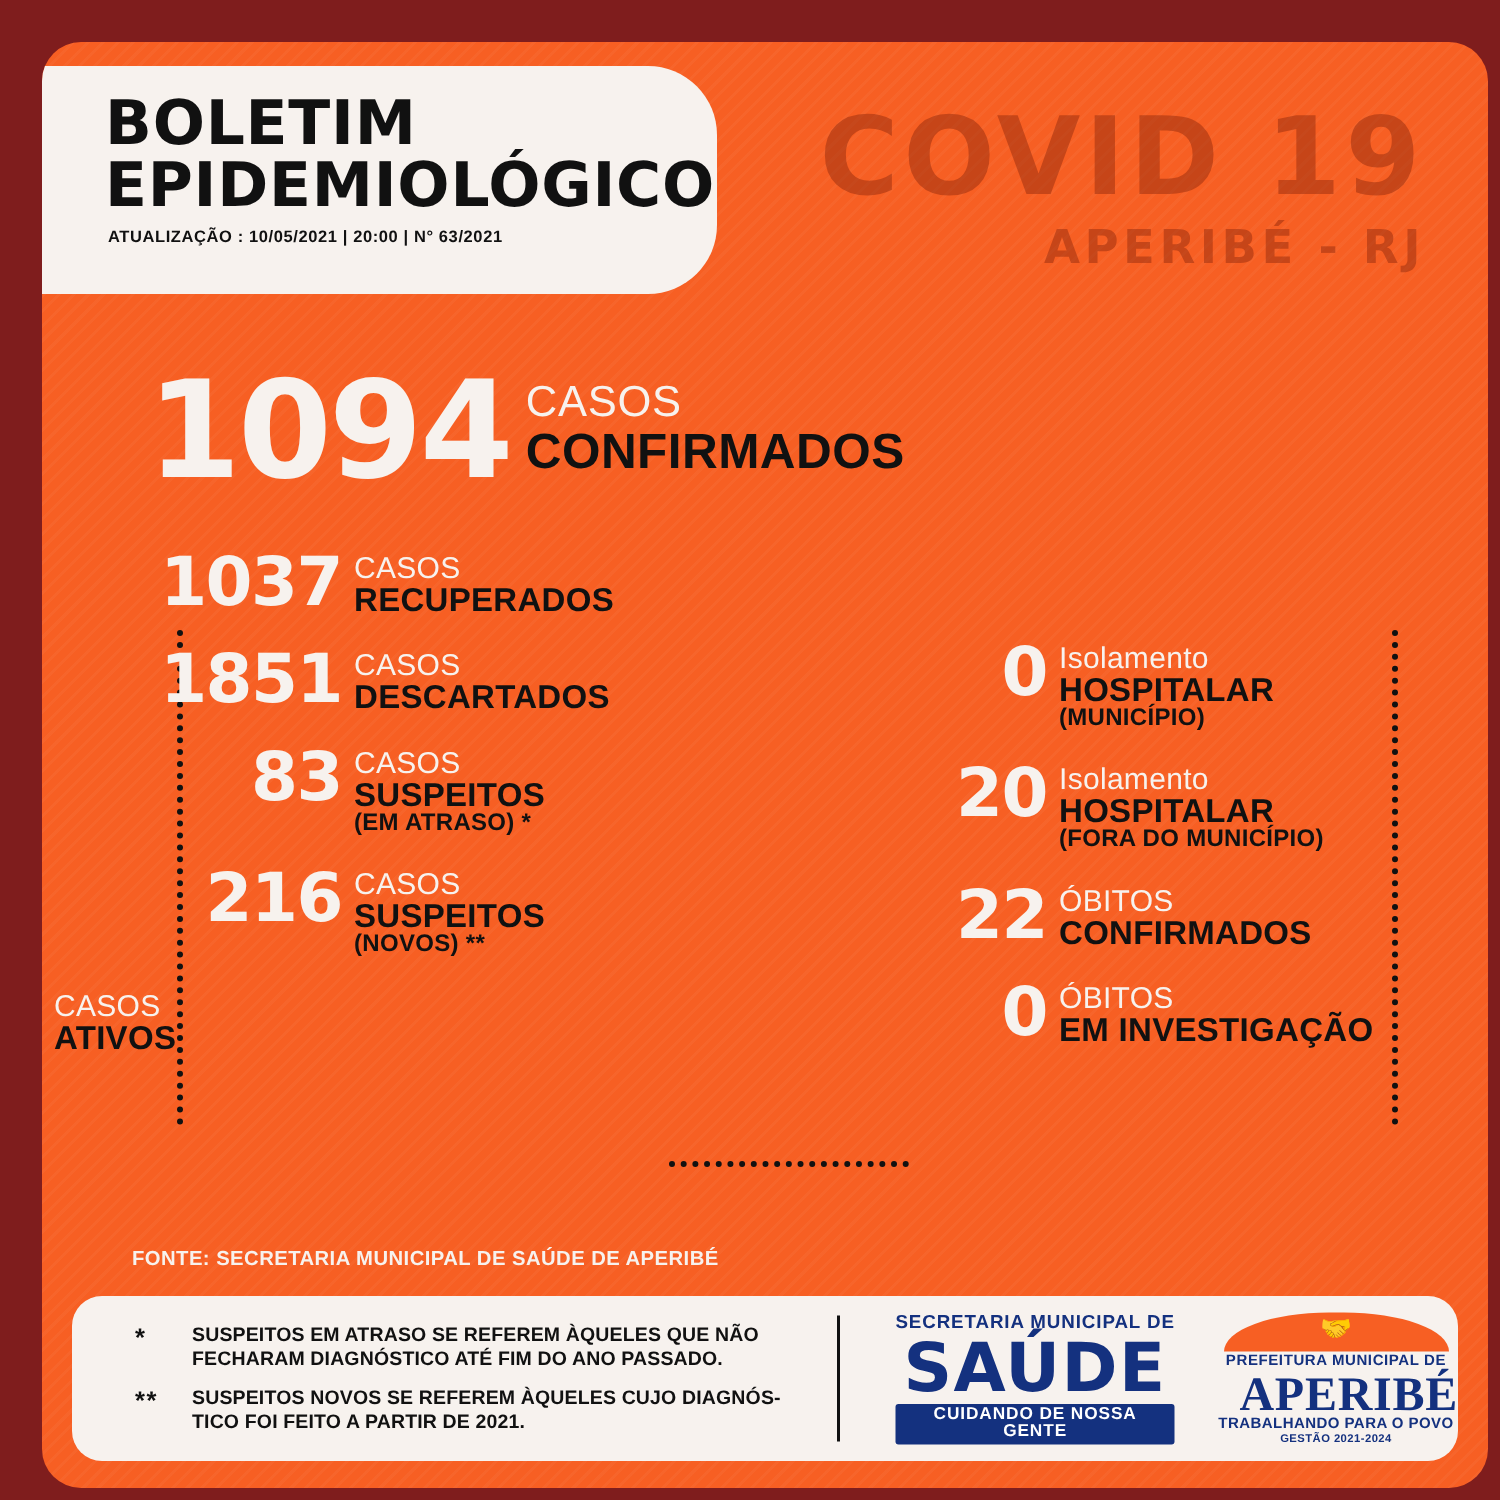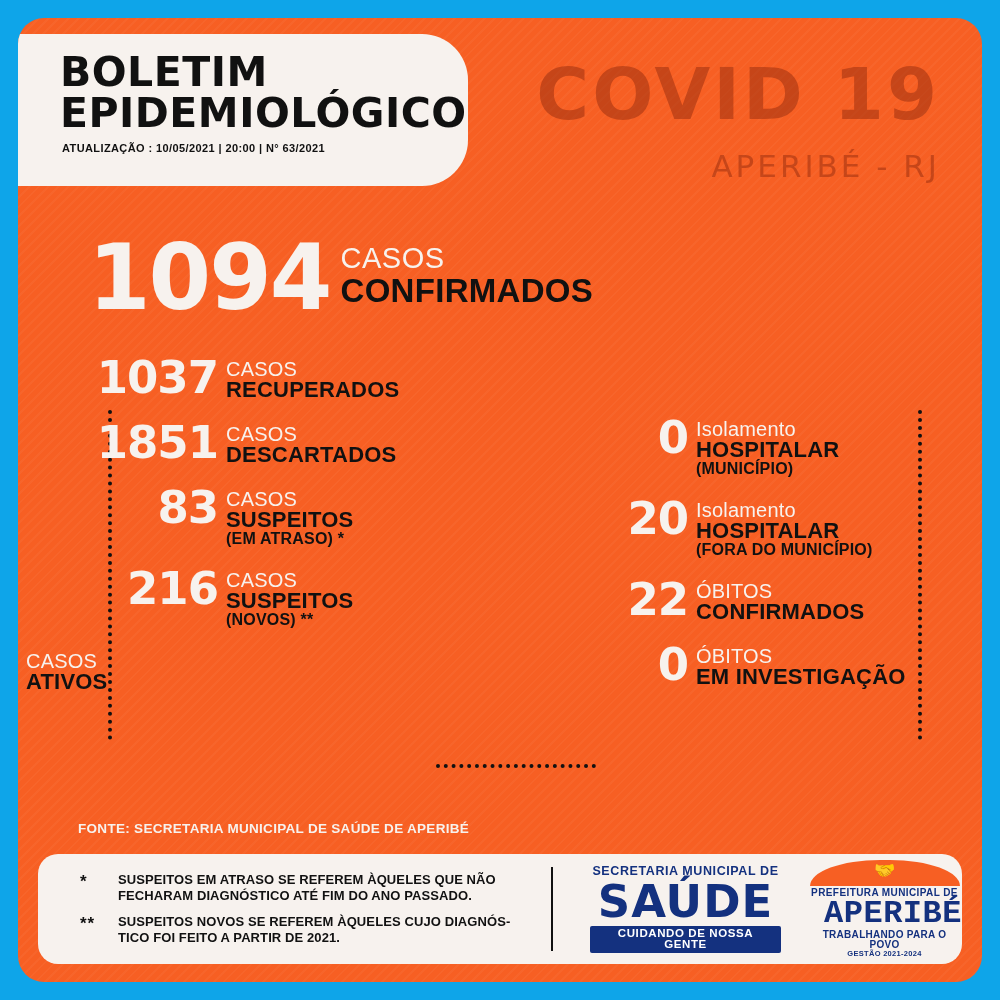--- a/index.html
+++ b/index.html
@@ -5,22 +5,22 @@
   * { box-sizing: border-box; margin: 0; padding: 0; }
   html, body {
     width: 1000px; height: 1000px;
     font-family: "Liberation Sans", sans-serif;
     background: #2e2fa0;
     overflow: hidden;
   }
   .poster {
     position: relative;
     width: 1000px; height: 1000px;
-    background: #0ea5e9;
-    padding: 18px;
+    background: #7f1d1d;
+    padding: 28px;
   }
   .card {
     position: relative;
     width: 964px; height: 964px;
     background: #f75f23;
     border-radius: 26px;
     overflow: hidden;
   }
   
   .card::before {
@@ -74,24 +74,24 @@
   }
   .covid-title .big {
     font-size: 72px;
     font-weight: bold;
     letter-spacing: 3px;
     line-height: 0.95;
     display: block;
   }
   .covid-title .small {
     font-size: 31px;
-    font-weight: normal;
+    font-weight: bold;
     letter-spacing: 3px;
     display: block;
-    margin-top: 20px;
+    margin-top: 9px;
   }
   
   .confirmed {
     position: absolute;
     left: 70px; top: 222px;
     display: flex;
     align-items: flex-start;
     justify-content: center;
   }
   .confirmed .num {
@@ -251,21 +251,21 @@
     position: absolute; left: 50%; top: 2px;
     transform: translateX(-50%);
     font-size: 17px; color: #fff;
   }
   .logo-aperibe .a-top {
     font-size: 10px; font-weight: bold; color: #14317f;
     letter-spacing: 0.4px;
   }
   .logo-aperibe .a-mid {
     font-size: 32px; font-weight: bold; color: #14317f;
-    letter-spacing: 0.5px; font-family: Liberation Mono, monospace; margin-left: 17px;
+    letter-spacing: 0.5px; font-family: Liberation Serif, serif; margin-left: 17px;
   }
   .logo-aperibe .a-bot {
     font-size: 10px; font-weight: bold; color: #14317f; letter-spacing: 0.3px;
   }
   .logo-aperibe .a-bot2 {
     font-size: 7.5px; font-weight: bold; color: #14317f; letter-spacing: 0.3px;
   }
 </style>
 </head>
 <body>

